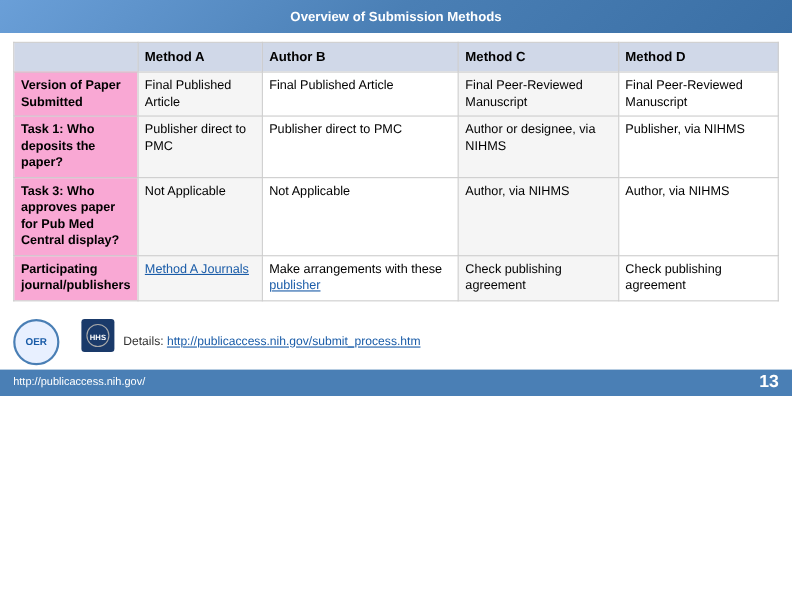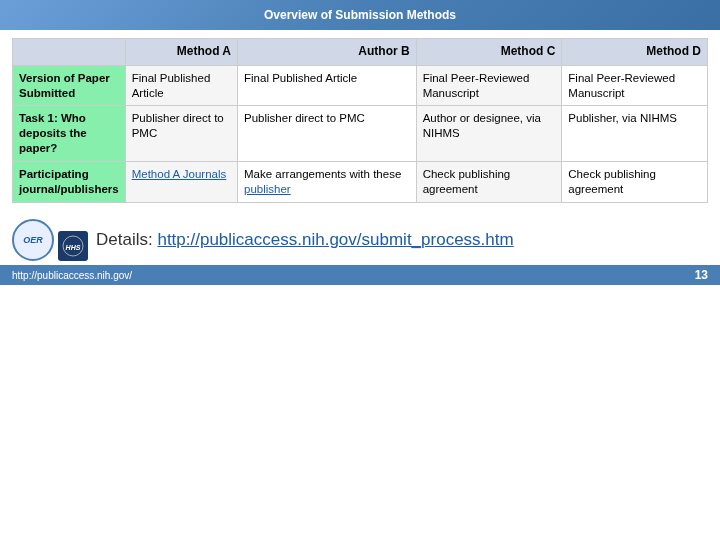--- a/index.html
+++ b/index.html
@@ -32,67 +32,66 @@
     }
     th, td {
       border: 1px solid #ccc;
       padding: 5px 6px;
       vertical-align: top;
       line-height: 1.3;
     }
     th {
       background: #d0d8e8;
       font-weight: bold;
-      text-align: right;
+      text-align: left;
       font-size: 12px;
     }
     .row-header {
-      background: #86efac;
+      background: #f9a8d4;
       font-weight: bold;
       width: 108px;
     }
     .col-a { background: #f5f5f5; }
     .col-b { background: #fff; }
     .col-c { background: #f5f5f5; }
     .col-d { background: #fff; }
     a {
       color: #1a5ca8;
       text-decoration: underline;
     }
     .footer {
       display: flex;
       align-items: center;
       padding: 4px 12px;
       margin-top: 4px;
       gap: 8px;
     }
     .footer-icons {
       display: flex;
-      gap: 4px;
-      align-items: flex-end;
-      font-style: italic;
+      gap: 20px;
+      align-items: flex-start;
     }
     .footer-text {
-      font-size: 17px;
+      font-size: 11px;
       color: #333;
     }
     .bottom-bar {
       display: flex;
       justify-content: space-between;
       align-items: center;
       padding: 3px 12px;
       background: #4a7fb5;
     }
     .bottom-url {
       color: #fff;
       font-size: 10px;
     }
     .bottom-num {
       color: #fff;
-      font-size: 12px;
+      font-size: 16px;
       font-weight: bold;
     }
     .oer-logo {
       width: 42px;
       height: 42px;
       border-radius: 50%;
       background: #e8f0ff;
       border: 2px solid #4a7fb5;
       display: flex;
       align-items: center;
@@ -155,20 +154,37 @@
         </td>
         <td class="col-c">
           <span>Author or designee, via NIHMS</span>
         </td>
         <td class="col-d">
           <span>Publisher, via NIHMS</span>
         </td>
       </tr>
 
 
+      <tr>
+        <td class="row-header">
+          <span>Task 3: Who approves paper for Pub Med Central display?</span>
+        </td>
+        <td class="col-a">
+          <span>Not Applicable</span>
+        </td>
+        <td class="col-b">
+          <span>Not Applicable</span>
+        </td>
+        <td class="col-c">
+          <span>Author, via NIHMS</span>
+        </td>
+        <td class="col-d">
+          <span>Author, via NIHMS</span>
+        </td>
+      </tr>
 
       <tr>
         <td class="row-header">
           <span>Participating journal/publishers</span>
         </td>
         <td class="col-a">
           <a href="#">Method A Journals</a>
         </td>
         <td class="col-b">
           Make arrangements with these <a href="#">publisher</a>

